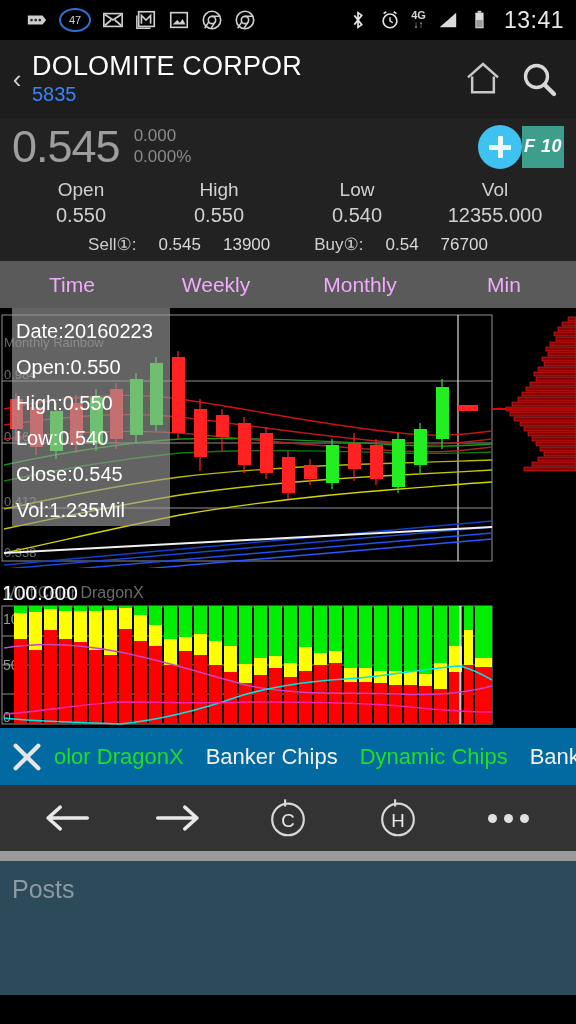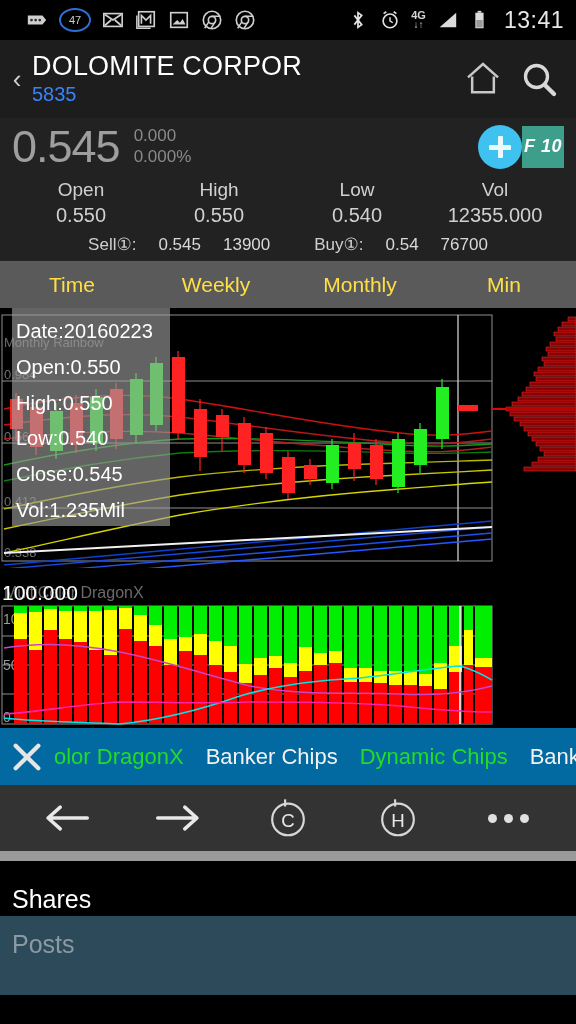--- a/index.html
+++ b/index.html
@@ -43,21 +43,21 @@
   .ohlc{display:flex;margin-top:10px;}
   .ohlc .col{flex:1;text-align:center;}
   .ohlc .lab{font-size:19px;color:#d0d0d0;}
   .ohlc .val{font-size:20px;color:#d0d0d0;margin-top:3px;}
   .bidask{text-align:center;font-size:17px;color:#cfcfcf;margin-top:7px;padding-bottom:2px;}
   .bidask .sp{display:inline-block;width:22px;}
   .bidask .num{color:#d8d8d8;}
 
   
   .tabs{display:flex;height:47px;background:#5a5a5a;}
-  .tab{flex:1;display:flex;align-items:center;justify-content:center;font-size:21px;color:#fde047;}
+  .tab{flex:1;display:flex;align-items:center;justify-content:center;font-size:21px;color:#f0abfc;}
   .tab.active{background:#5e1414;}
 
   
   .chartwrap{position:relative;background:#000;height:420px;}
   .panel-main{position:absolute;left:0;top:5px;width:576px;height:255px;}
   .panel-sub{position:absolute;left:0;top:268px;width:576px;height:152px;}
   .svgchart{display:block;}
   .tooltip{position:absolute;left:12px;top:0;width:158px;height:218px;background:rgba(160,160,160,.62);
            padding:6px 4px 0 4px;}
   .tooltip div{font-size:20px;color:#fff;line-height:1.79;white-space:nowrap;}
@@ -606,19 +606,16 @@
         <i></i>
         <i></i>
         <i></i>
       </div>
   </div>
 </div>
 
 <div class="divider"></div>
 
 <div class="bottomwrap">
-  <div class="shares">
-    <span>Shares</span>
-  </div>
   <div class="posts">
     <span>Posts</span>
   </div>
 </div>
 
 </body></html>

